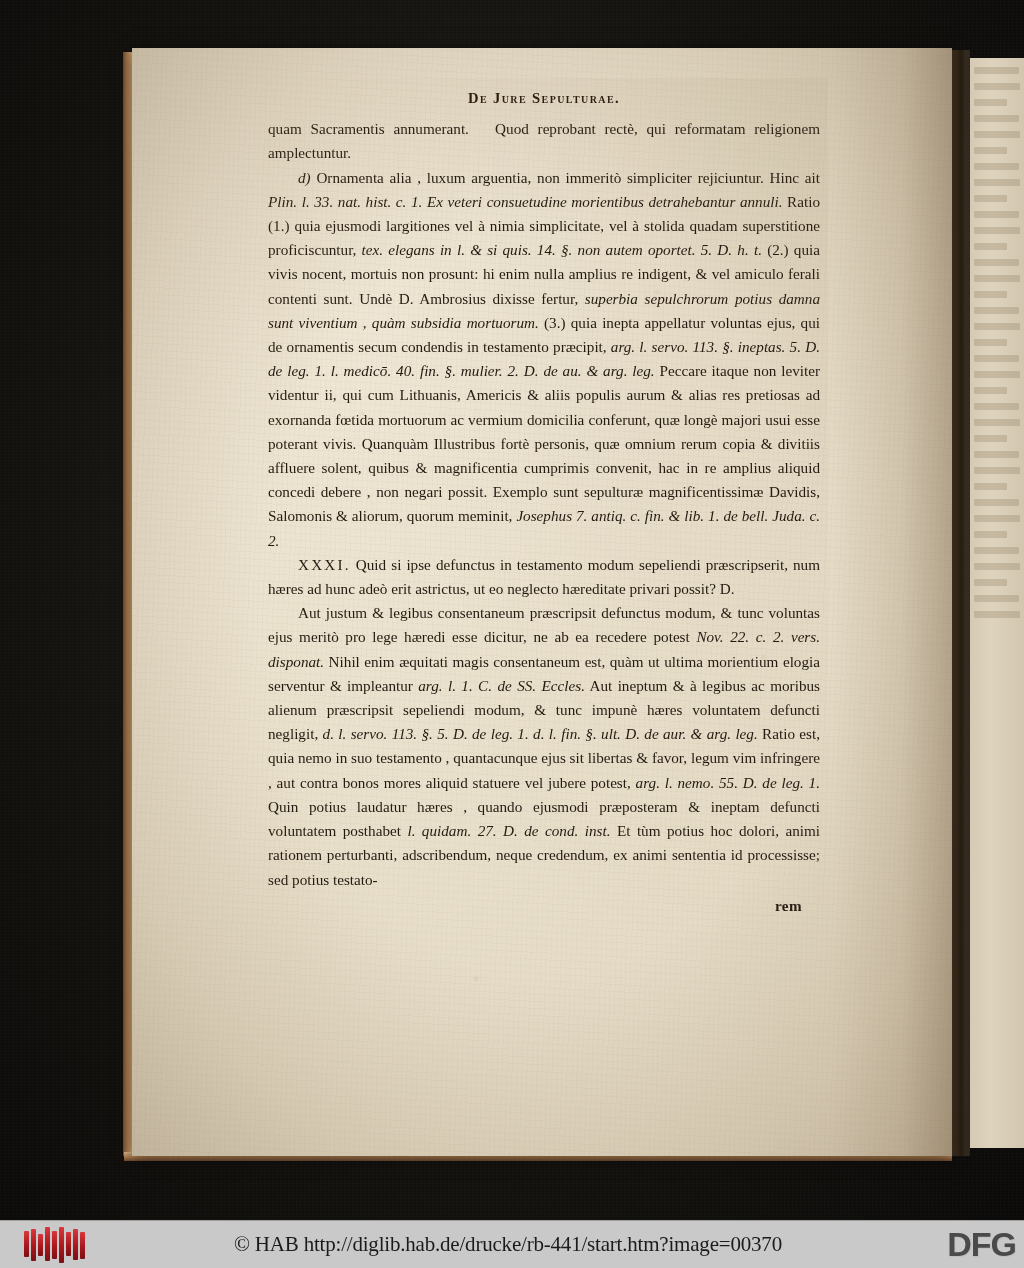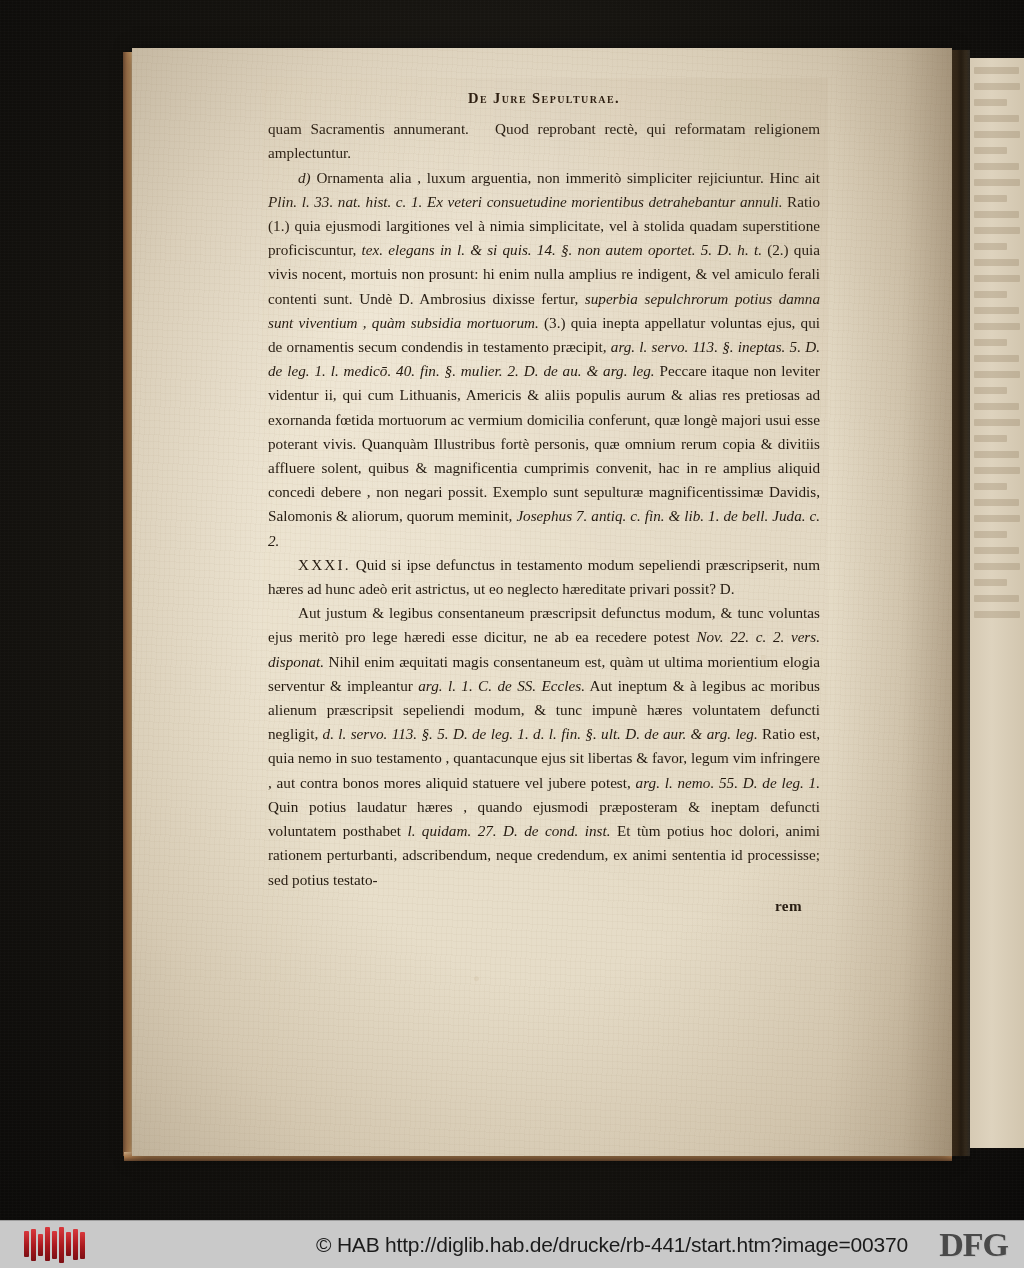--- a/index.html
+++ b/index.html
@@ -171,33 +171,33 @@
     gap: 2px;
     flex: 0 0 auto;
   }
   #hab-logo .bar {
     width: 5px;
     background: linear-gradient(180deg,#d8383c 0%, #a8181d 55%, #7c0f14 100%);
     border-radius: 1px;
   }
   #attribution-text {
     flex: 1 1 auto;
-    text-align: right;
-    font-family: Liberation Sans, sans-serif;
+    text-align: center;
+    font-family: Liberation Serif, serif;
     font-size: 21px;
     color: #1b1b1b;
     letter-spacing: -.2px;
     white-space: nowrap;
   }
   #dfg-logo {
     flex: 0 0 auto;
     width: 116px;
-    padding-right: 16px;
+    padding-right: 8px;
     text-align: right;
-    font-family: Liberation Serif, serif;
+    font-family: Liberation Sans, sans-serif;
     font-weight: bold;
     font-size: 34px;
     letter-spacing: -1px;
     color: #4a4a4a;
     text-shadow: 1px 1px 0 #bdbdbd;
   }
 </style>
 </head>
 <body>
 

